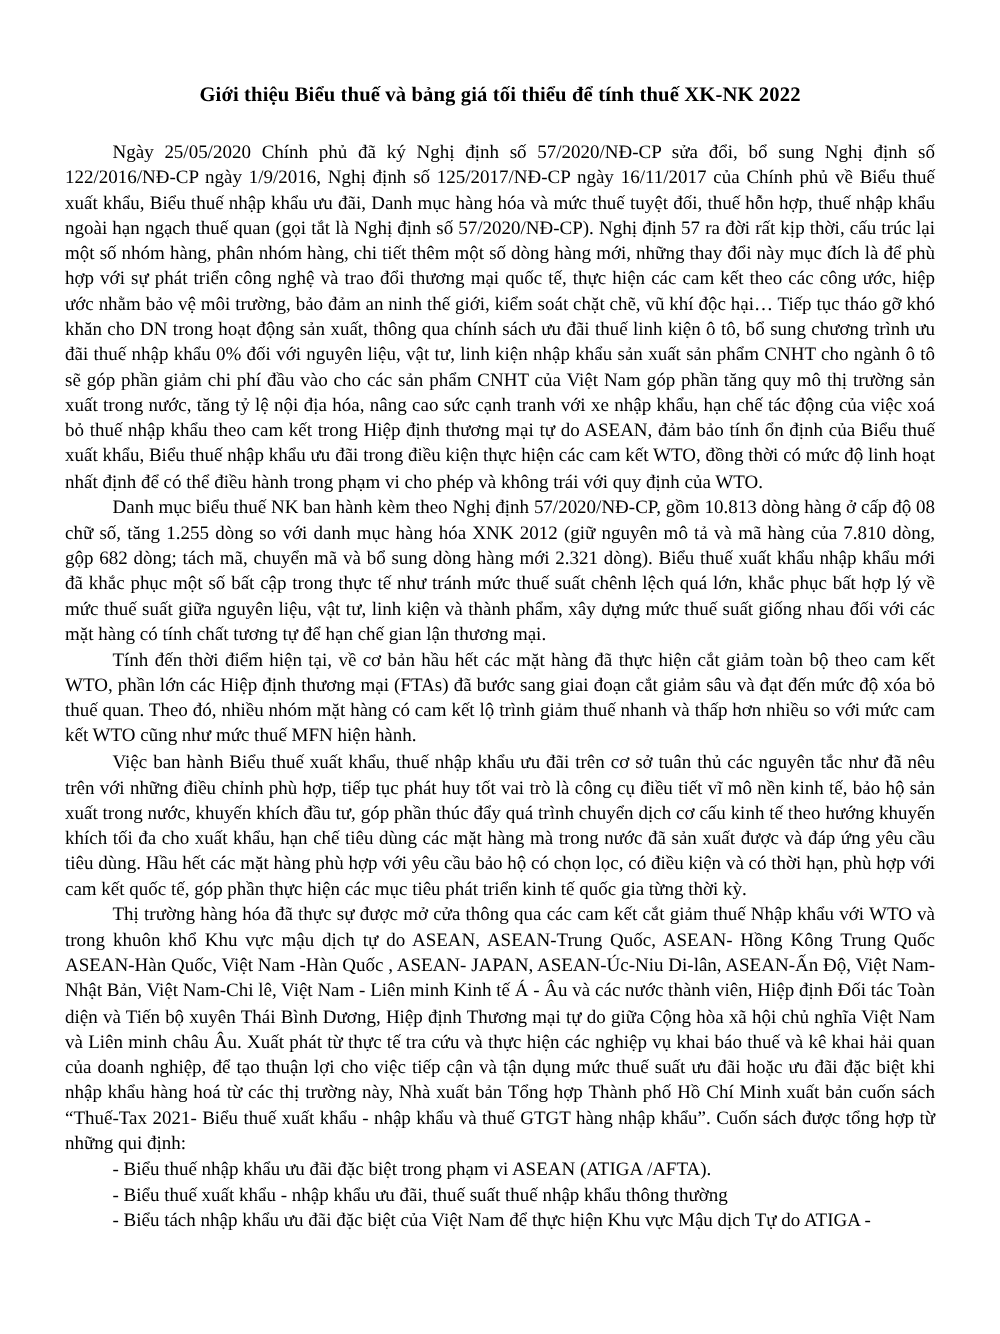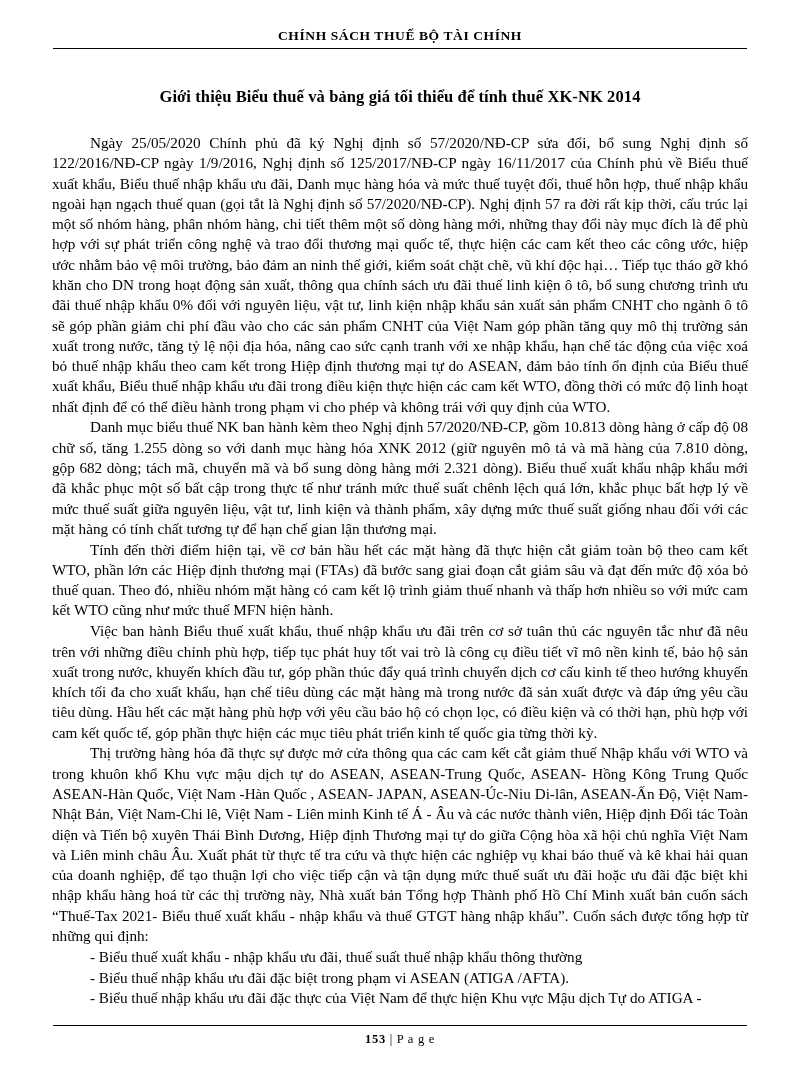--- a/index.html
+++ b/index.html
@@ -76,42 +76,37 @@
   }
   .footer-text .pnum {
     font-weight: bold;
   }
 </style>
 </head>
 <body>
 
 <div class="page">
 
-  <div class="running-head">CHÍNH SÁCH THUẾ BỘ TÀI CHÍNH</div>
 
-  <h1 class="doc-title">Giới thiệu Biểu thuế và bảng giá tối thiểu để tính thuế XK-NK 2014</h1>
+  <h1 class="doc-title">Giới thiệu Biểu thuế và bảng giá tối thiểu để tính thuế XK-NK 2022</h1>
 
   <div class="body-text">
 
     <p>Ngày 25/05/2020 Chính phủ đã ký Nghị định số 57/2020/NĐ-CP sửa đổi, bổ sung Nghị định số 122/2016/NĐ-CP ngày 1/9/2016, Nghị định số 125/2017/NĐ-CP ngày 16/11/2017 của Chính phủ về Biểu thuế xuất khẩu, Biểu thuế nhập khẩu ưu đãi, Danh mục hàng hóa và mức thuế tuyệt đối, thuế hỗn hợp, thuế nhập khẩu ngoài hạn ngạch thuế quan (gọi tắt là Nghị định số 57/2020/NĐ-CP). Nghị định 57 ra đời rất kịp thời, cấu trúc lại một số nhóm hàng, phân nhóm hàng, chi tiết thêm một số dòng hàng mới, những thay đổi này mục đích là để phù hợp với sự phát triển công nghệ và trao đổi thương mại quốc tế, thực hiện các cam kết theo các công ước, hiệp ước nhằm bảo vệ môi trường, bảo đảm an ninh thế giới, kiểm soát chặt chẽ, vũ khí độc hại… Tiếp tục tháo gỡ khó khăn cho DN trong hoạt động sản xuất, thông qua chính sách ưu đãi thuế linh kiện ô tô, bổ sung chương trình ưu đãi thuế nhập khẩu 0% đối với nguyên liệu, vật tư, linh kiện nhập khẩu sản xuất sản phẩm CNHT cho ngành ô tô sẽ góp phần giảm chi phí đầu vào cho các sản phẩm CNHT của Việt Nam góp phần tăng quy mô thị trường sản xuất trong nước, tăng tỷ lệ nội địa hóa, nâng cao sức cạnh tranh với xe nhập khẩu, hạn chế tác động của việc xoá bỏ thuế nhập khẩu theo cam kết trong Hiệp định thương mại tự do ASEAN, đảm bảo tính ổn định của Biểu thuế xuất khẩu, Biểu thuế nhập khẩu ưu đãi trong điều kiện thực hiện các cam kết WTO, đồng thời có mức độ linh hoạt nhất định để có thể điều hành trong phạm vi cho  phép và không trái với quy định của WTO.</p>
 
     <p>Danh mục biểu thuế NK ban hành kèm theo Nghị định 57/2020/NĐ-CP, gồm 10.813 dòng hàng ở cấp độ 08 chữ số, tăng 1.255 dòng so với danh mục hàng hóa XNK 2012 (giữ nguyên mô tả và mã hàng của 7.810 dòng, gộp 682 dòng; tách mã, chuyển mã và bổ sung dòng hàng mới 2.321 dòng). Biểu thuế xuất khẩu nhập khẩu mới đã khắc phục một số bất cập trong thực tế như tránh mức thuế suất chênh lệch quá lớn, khắc phục bất hợp lý về mức thuế suất giữa nguyên liệu, vật tư, linh kiện và thành phẩm, xây dựng mức thuế suất giống nhau đối với các mặt hàng có tính chất tương tự để hạn chế gian lận thương mại.</p>
 
     <p>Tính đến thời điểm hiện tại, về cơ bản hầu hết các mặt hàng đã thực hiện cắt giảm toàn bộ theo cam kết WTO, phần lớn các Hiệp định thương mại (FTAs) đã bước sang giai đoạn cắt giảm sâu và đạt đến mức độ xóa bỏ thuế quan. Theo đó, nhiều nhóm mặt hàng có cam kết lộ trình giảm thuế nhanh và thấp hơn nhiều so với mức cam kết WTO cũng như mức thuế MFN hiện hành.</p>
 
     <p>Việc ban hành Biểu thuế xuất khẩu, thuế nhập khẩu ưu đãi trên cơ sở tuân thủ các nguyên tắc như đã nêu trên với những điều chỉnh phù hợp, tiếp tục phát huy tốt vai trò là công cụ điều tiết vĩ mô nền kinh tế, bảo hộ sản xuất trong nước, khuyến khích đầu tư, góp phần thúc đẩy quá trình chuyển dịch cơ cấu kinh tế theo hướng khuyến khích tối đa cho xuất khẩu, hạn chế tiêu dùng các mặt hàng mà trong nước đã sản xuất được và đáp ứng yêu cầu tiêu dùng. Hầu hết các mặt hàng phù hợp với yêu cầu bảo hộ có chọn lọc, có điều kiện và có thời hạn, phù hợp với cam kết quốc tế, góp phần thực hiện các mục tiêu phát triển kinh tế quốc gia từng thời kỳ.</p>
 
     <p><span>Thị trường hàng hóa đã thực sự được mở cửa thông qua các cam kết cắt giảm thuế Nhập khẩu với WTO và trong khuôn khổ Khu vực mậu dịch tự do ASEAN, ASEAN-Trung Quốc, ASEAN- Hồng Kông Trung Quốc ASEAN-Hàn Quốc, Việt Nam -Hàn Quốc , ASEAN- JAPAN, ASEAN-Úc-Niu Di-lân, ASEAN-Ấn Độ, Việt Nam-Nhật Bản, Việt Nam-Chi lê, Việt Nam - Liên minh Kinh tế Á - Âu và các nước thành viên, Hiệp định Đối tác Toàn diện và Tiến bộ xuyên Thái Bình Dương, Hiệp định Thương mại tự do giữa Cộng hòa xã hội chủ nghĩa Việt Nam và Liên minh châu Âu. Xuất phát từ thực tế tra cứu và thực hiện các nghiệp vụ khai báo thuế và kê khai hải quan của doanh nghiệp, để tạo thuận lợi cho việc tiếp cận và tận dụng mức thuế suất ưu đãi hoặc ưu đãi đặc biệt khi nhập khẩu hàng hoá từ các thị trường này, </span><span class="bold">Nhà xuất bản Tổng hợp Thành phố Hồ Chí Minh</span><span> xuất bản cuốn sách  </span><span class="bold">“Thuế-Tax  2021- Biểu thuế xuất khẩu - nhập khẩu và thuế GTGT hàng nhập khẩu”</span><span>. Cuốn sách được tổng hợp từ những qui định:</span></p>
 
+    <p class="bullet"><span>- Biểu thuế nhập khẩu ưu đãi đặc biệt trong phạm vi ASEAN </span><span class="bold">(ATIGA /AFTA)</span><span>.</span></p>
+
     <p class="bullet">- Biểu thuế xuất khẩu - nhập khẩu ưu đãi, thuế suất thuế nhập khẩu thông thường</p>
 
-    <p class="bullet"><span>- Biểu thuế nhập khẩu ưu đãi đặc biệt trong phạm vi ASEAN </span><span class="bold">(ATIGA /AFTA)</span><span>.</span></p>
-
-    <p class="bullet"><span>- Biểu thuế nhập khẩu ưu đãi đặc thực của Việt Nam để thực hiện Khu vực Mậu dịch Tự do </span><span class="bold">ATIGA -</span></p>
+    <p class="bullet"><span>- Biểu tách nhập khẩu ưu đãi đặc biệt của Việt Nam để thực hiện Khu vực Mậu dịch Tự do </span><span class="bold">ATIGA -</span></p>
 
   </div>
 
-  <div class="footer">
-    <div class="footer-rule"></div>
-    <div class="footer-text"><span class="pnum">153</span> <span>| P a g e</span></div>
-  </div>
 
 </div>
 
 </body></html>

